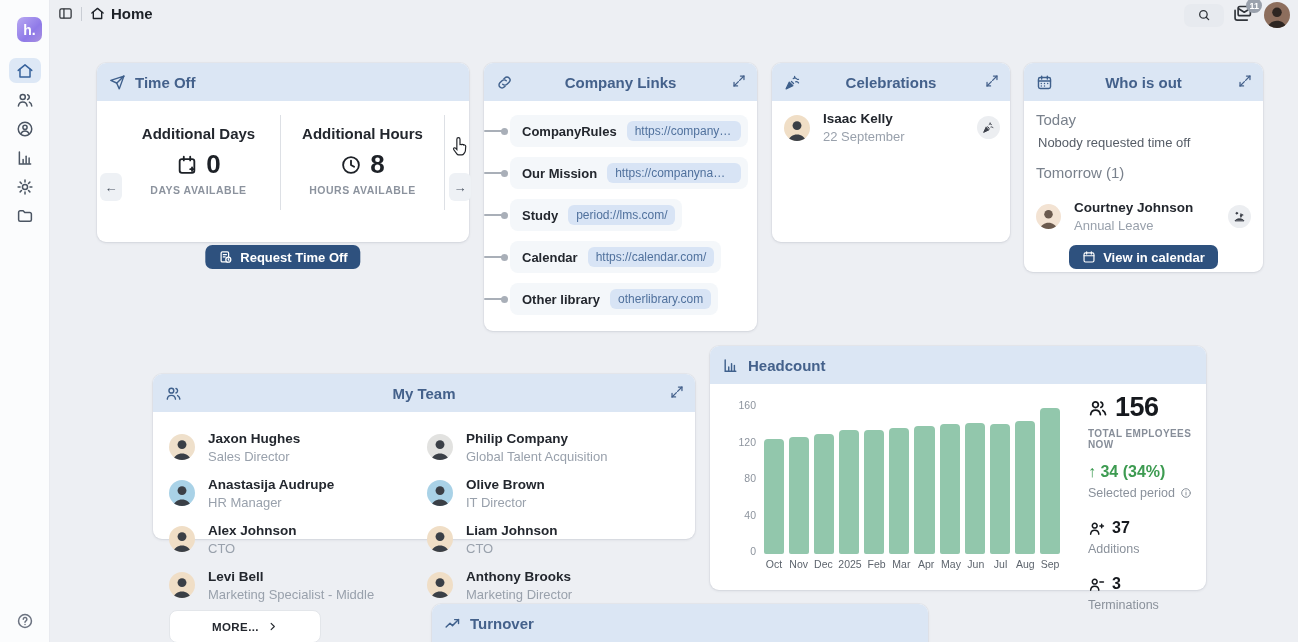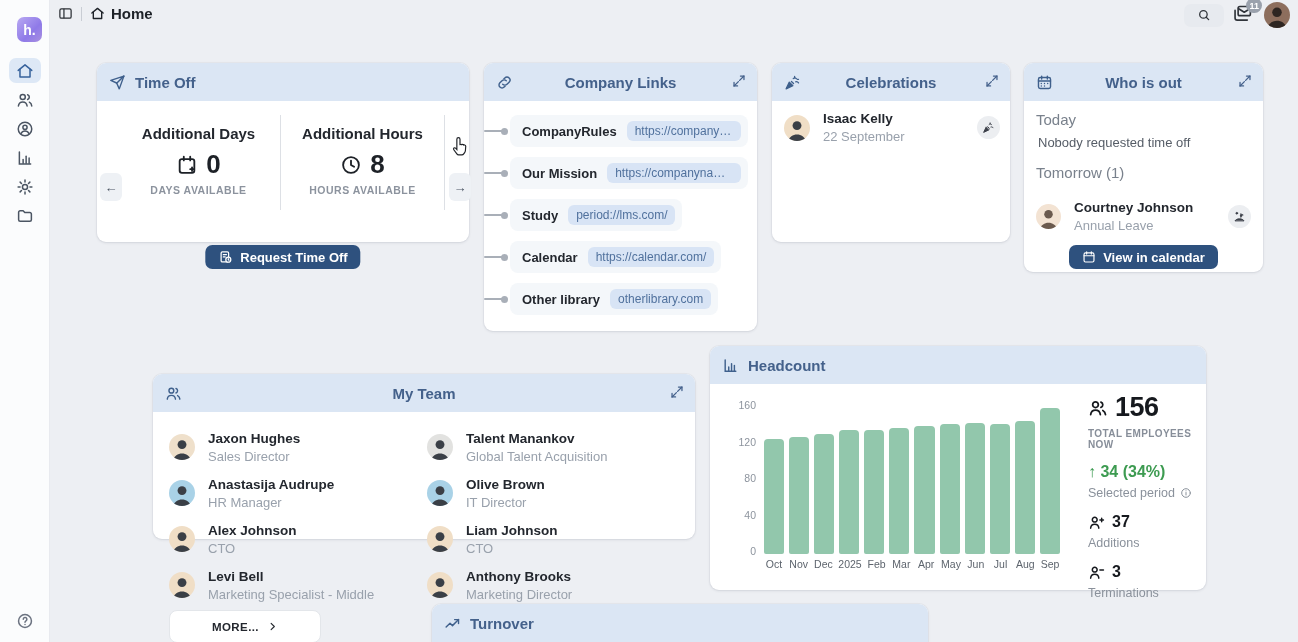--- a/index.html
+++ b/index.html
@@ -135,21 +135,21 @@
   .hc-plot { position:absolute; left:26px; top:5px; right:0; height:151px; display:flex; align-items:flex-end; gap:5px; }
   .hc-bar { flex:1; background:var(--bar-color,#92c7ac); border-radius:4px 4px 2px 2px; }
   .hc-xrow { position:absolute; left:26px; right:0; top:160px; display:flex; gap:5px; }
   .hc-xlbl { flex:1; text-align:center; font-size:10.5px; color:#5d646d; }
   .hc-stats { position:absolute; left:378px; top:46px; width:112px; }
   .hc-stat-main { display:flex; align-items:center; gap:7px; color:#16191e; }
   .hc-stat-main .big { font-size:27px; font-weight:bold; letter-spacing:-.5px; }
   .hc-cap { font-size:10px; letter-spacing:.4px; color:#878e99; font-weight:bold; margin-top:5px; }
   .hc-delta { margin-top:13px; font-size:16px; font-weight:bold; color:var(--pos,#3d9b51); }
   .hc-sub { margin-top:5px; font-size:12.5px; color:#8a919b; display:flex; align-items:center; gap:5px; }
-  .hc-mini { margin-top:13px; display:flex; align-items:center; gap:7px; color:#16191e; }
+  .hc-mini { margin-top:19px; display:flex; align-items:center; gap:7px; color:#16191e; }
   .hc-mini .med { font-size:16px; font-weight:bold; }
 
   
   .cursor { position:absolute; z-index:50; pointer-events:none; }
 </style>
 </head>
 <body>
 
 <div class="sidebar">
   <div class="logo">h.</div>
@@ -524,21 +524,21 @@
       </div>
 
       <div class="mt-cell">
         <span class="avatar" style="width: 26px; height: 26px; background: rgb(226, 226, 224);">
           <svg viewBox="0 0 24 24">
             <circle cx="12" cy="9.8" r="4.1" fill="#3a3f46"></circle>
             <path d="M3.5 25c.8-4.4 4.3-7 8.5-7s7.7 2.6 8.5 7z" fill="#3a3f46"></path>
           </svg>
         </span>
         <span>
-          <div class="p-name">Talent Manankov</div>
+          <div class="p-name">Philip Company</div>
           <div class="p-sub">Global Talent Acquisition</div>
         </span>
       </div>
 
       <div class="mt-cell">
         <span class="avatar" style="width: 26px; height: 26px; background: rgb(169, 210, 231);">
           <svg viewBox="0 0 24 24">
             <circle cx="12" cy="9.8" r="4.1" fill="#3a3f46"></circle>
             <path d="M3.5 25c.8-4.4 4.3-7 8.5-7s7.7 2.6 8.5 7z" fill="#3a3f46"></path>
           </svg>

